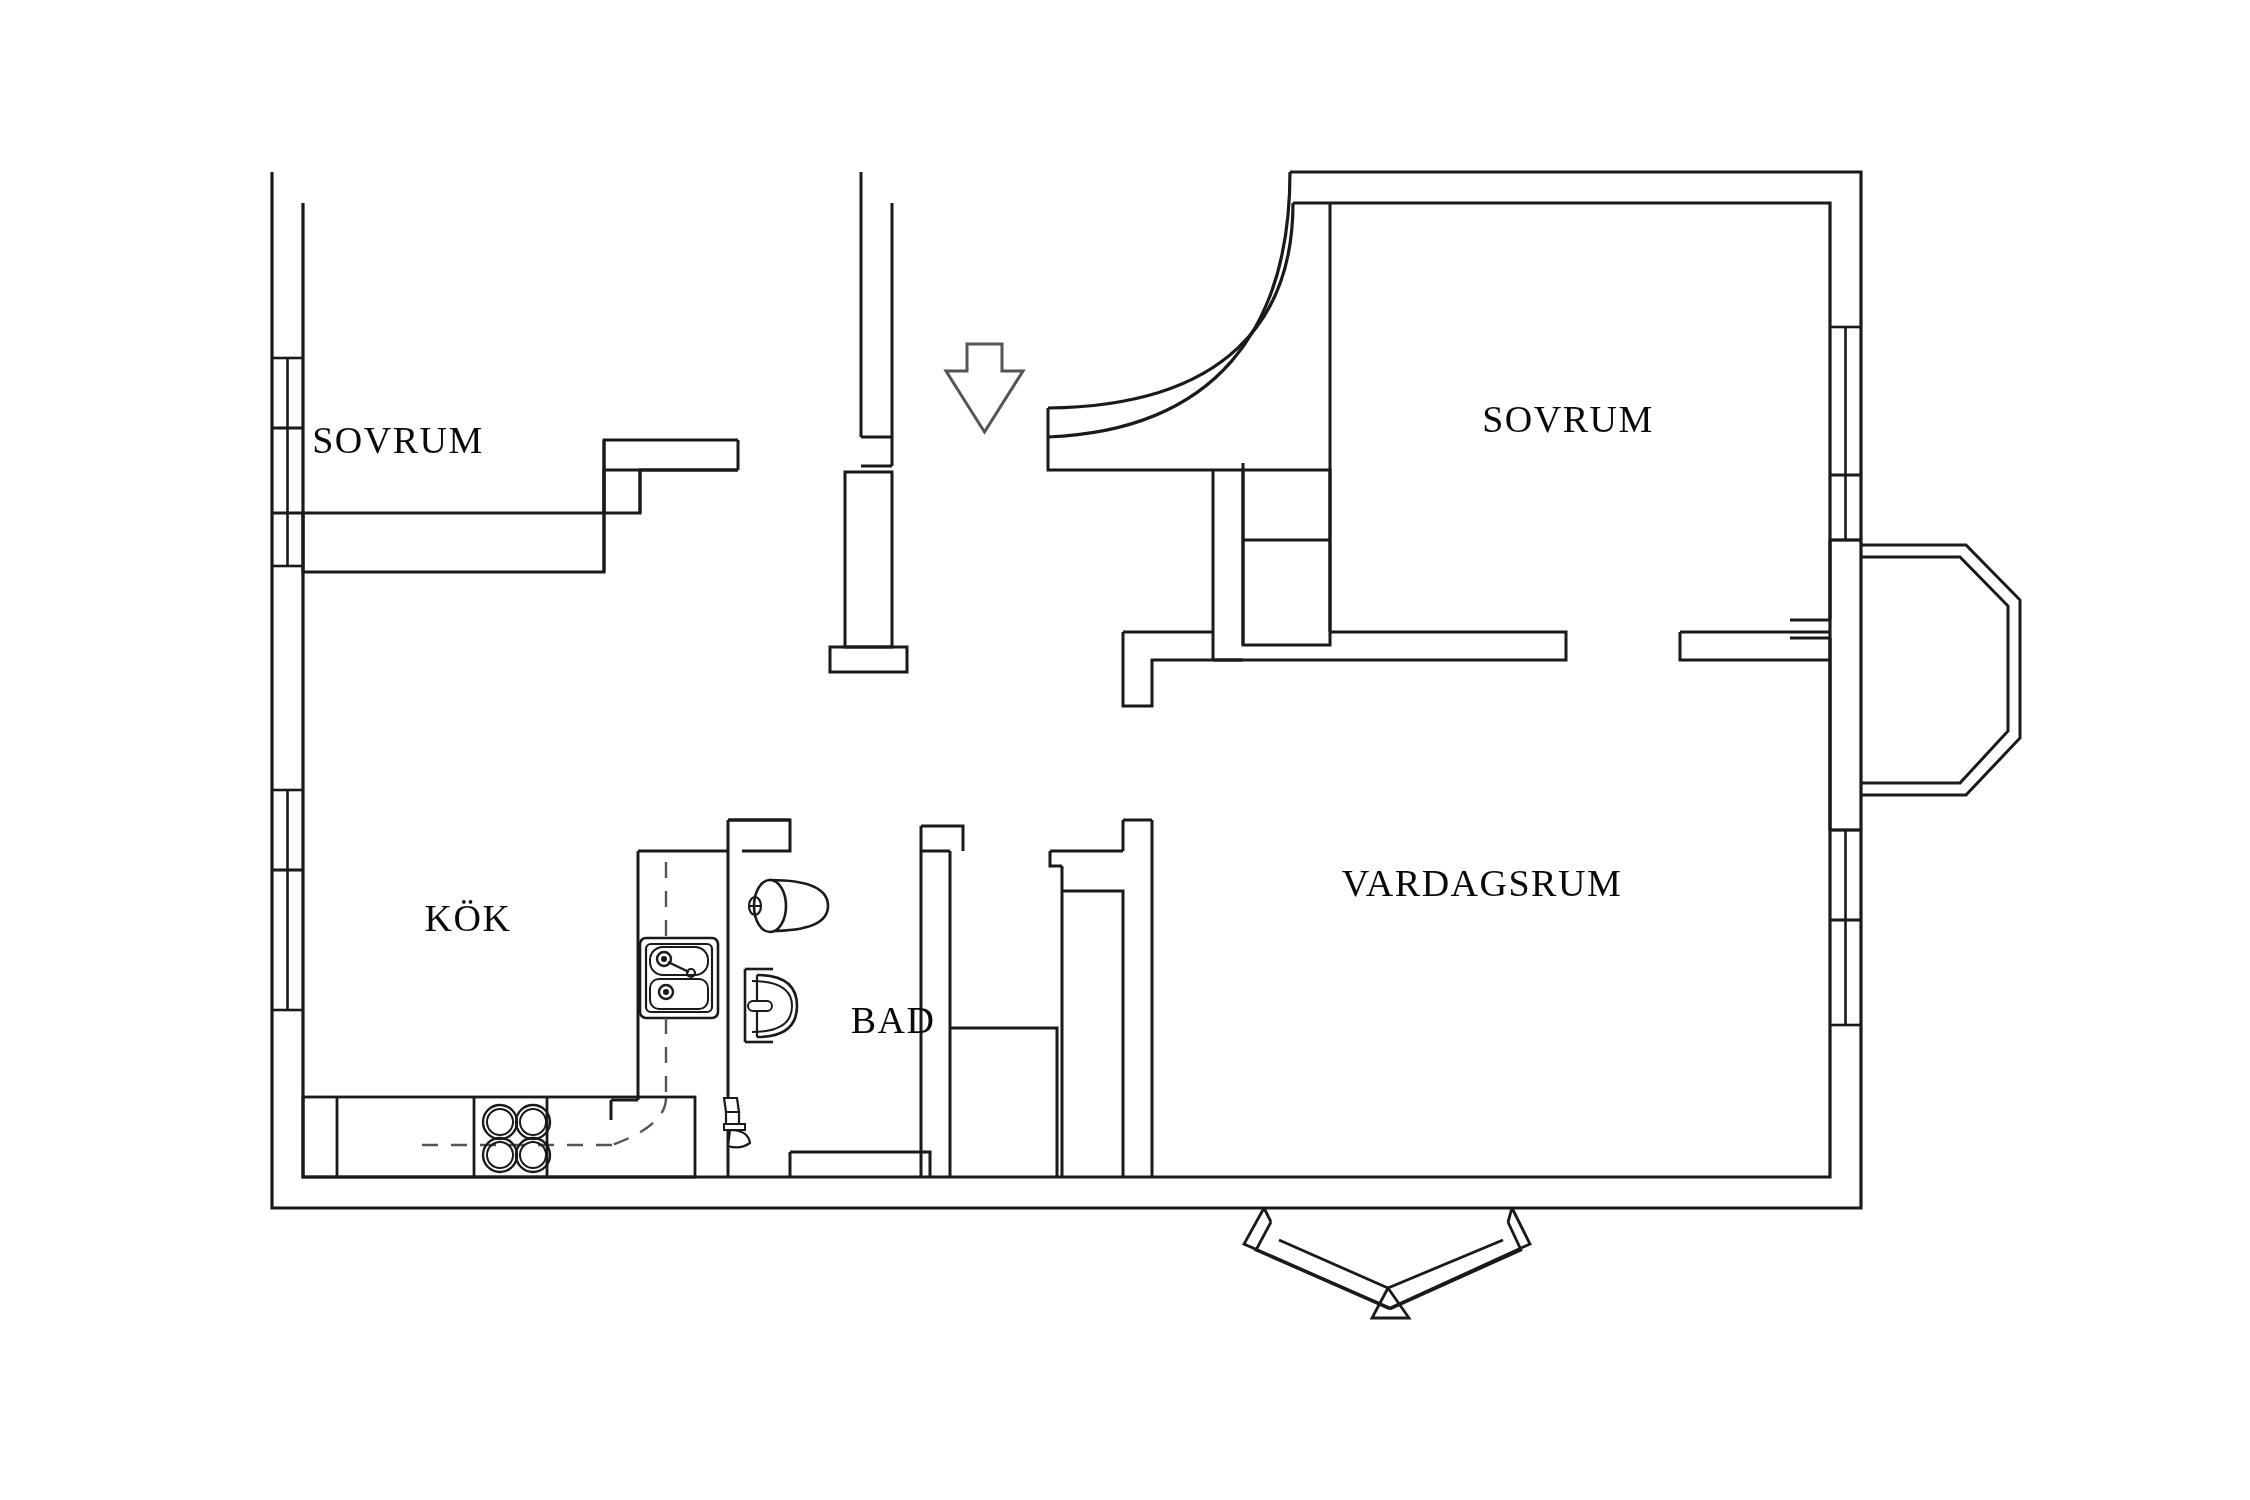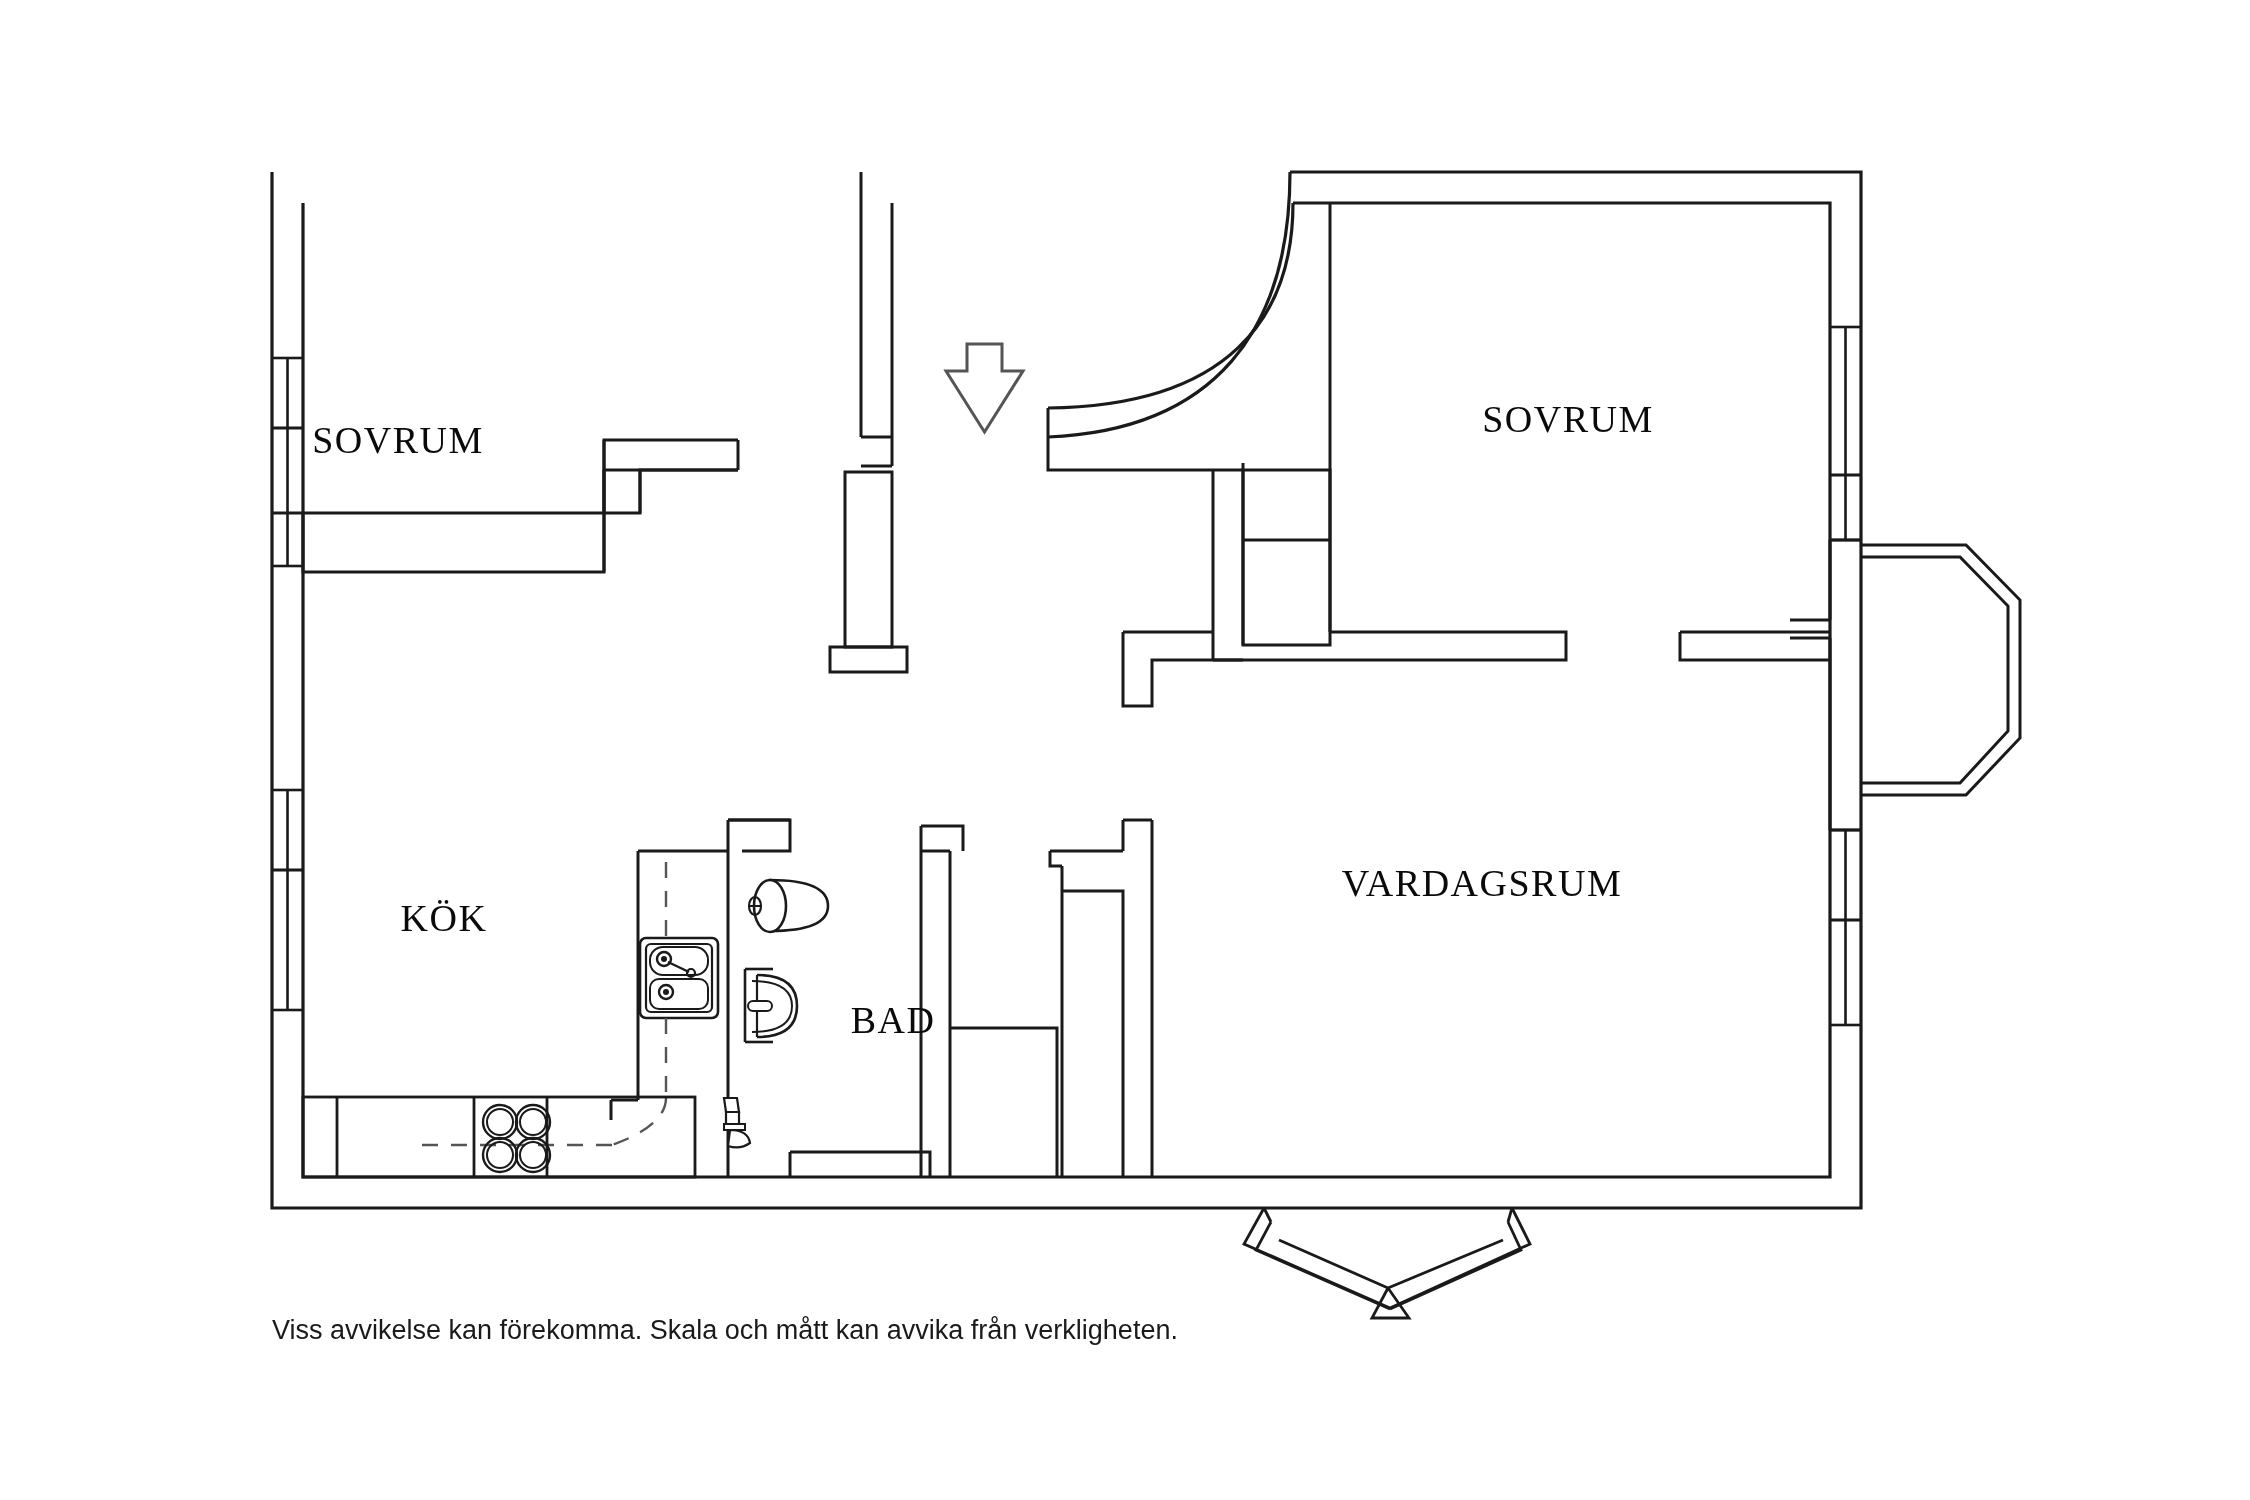--- a/index.html
+++ b/index.html
@@ -291,21 +291,20 @@
       <line x1="1264" y1="1208" x2="1271" y2="1222"></line>
       <line x1="1512" y1="1208" x2="1508" y2="1222"></line>
     </g>
 
   </svg>
 
   <div class="room-label" style="left:398px; top:440px;">SOVRUM</div>
 
   <div class="room-label" style="left:1568px; top:419px;">SOVRUM</div>
 
-  <div class="room-label" style="left:444px; top:918px;">KÖK</div>
+  <div class="room-label" style="left:468px; top:918px;">KÖK</div>
 
   <div class="room-label" style="left:857px; top:1020px;margin-left:36px;">BAD</div>
 
   <div class="room-label" style="left:1482px; top:883px;">VARDAGSRUM</div>
 
-  <div id="disclaimer-text">Viss avvikelse kan förekomma. Skala och mått kan avvika från verkligheten.</div>
 
 </div>
 
 </body></html>

